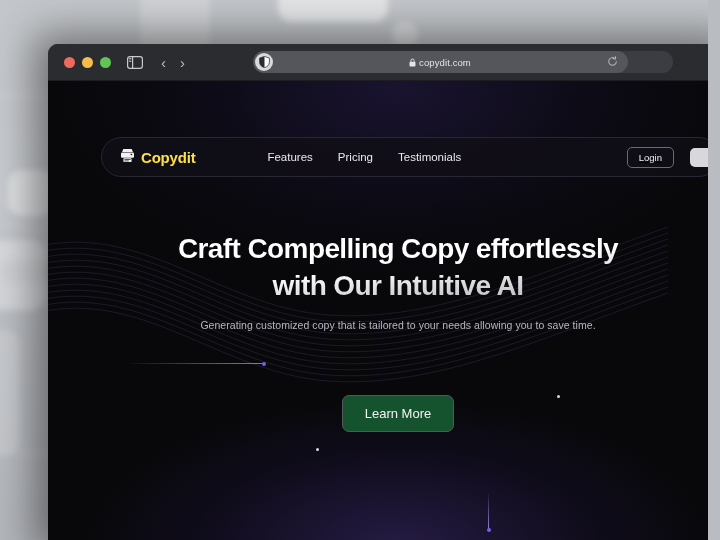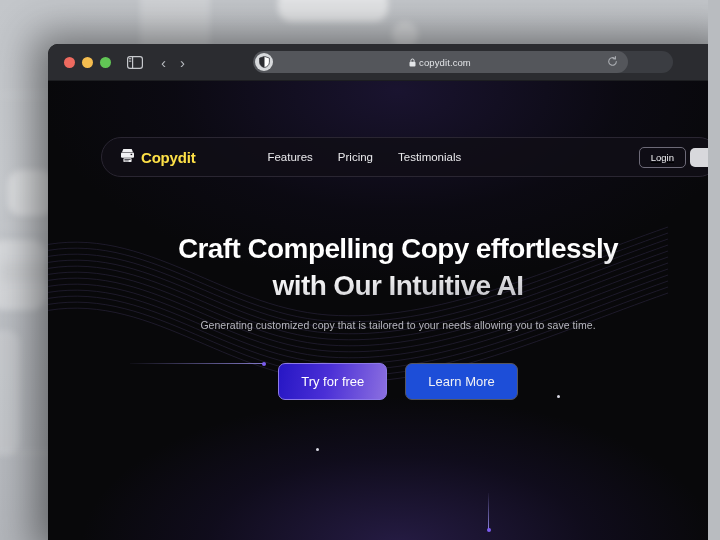--- a/index.html
+++ b/index.html
@@ -169,21 +169,21 @@
     display: flex;
     align-items: center;
     padding: 0 0 0 18px;
     box-sizing: border-box;
     z-index: 5;
   }
   .brand { display: flex; align-items: center; gap: 6px; }
   .brand-name { color: #fde047; font-size: 15px; font-weight: 700; letter-spacing: -0.2px; }
   .nav-links { display: flex; gap: 25px; margin-left: 72px; }
   .nav-link { color: #e9e9ec; font-size: 11.5px; }
-  .nav-actions { margin-left: auto; display: flex; align-items: center; gap: 4px; padding-right: 6px; text-decoration: underline; }
+  .nav-actions { margin-left: auto; display: flex; align-items: center; gap: 16px; padding-right: 6px; text-decoration: underline; }
   .btn-login {
     color: #f0f0f2;
     font-size: 9.5px;
     padding: 4px 11px;
     border: 1px solid #6d6a78;
     border-radius: 5px;
     background: transparent;
   }
   .btn-signup {
     width: 22px; height: 19px;
@@ -218,22 +218,23 @@
     border-radius: 7px;
     background: linear-gradient(100deg, #2616c4 0%, #4a2fd6 45%, #8b6fe0 100%);
     border: 1px solid #8d7ae8;
     font-weight: 400;
   }
   .btn-learn {
     font-size: 13px;
     color: #f2f2f4;
     padding: 10px 22px;
     border-radius: 7px;
-    background: #1d4ed8;
+    background: #14532d;
     border: 1px solid #56565c;
+    margin-top: 32px;
   }
 
   
   .hline {
     position: absolute;
     left: 82px; top: 282px;
     width: 134px; height: 1px;
     background: linear-gradient(90deg, rgba(120,110,190,0.05), rgba(150,140,230,0.85));
     z-index: 3;
   }
@@ -379,20 +380,19 @@
       <span class="star" style="left:509px; top:314px; width:3px; height:3px;"></span>
       <span class="star" style="left:268px; top:367px; width:3px; height:3px;"></span>
 
       <div class="hero">
         <h1>
           <span>Craft Compelling Copy effortlessly</span><br>
           <span>with Our Intuitive AI</span>
         </h1>
         <p>Generating customized copy that is tailored to your needs allowing you to save time.</p>
         <div class="cta">
-          <span class="btn-try">Try for free</span>
           <span class="btn-learn">Learn More</span>
         </div>
       </div>
 
     </div>
   </div>
 </div>
 
 </body></html>

